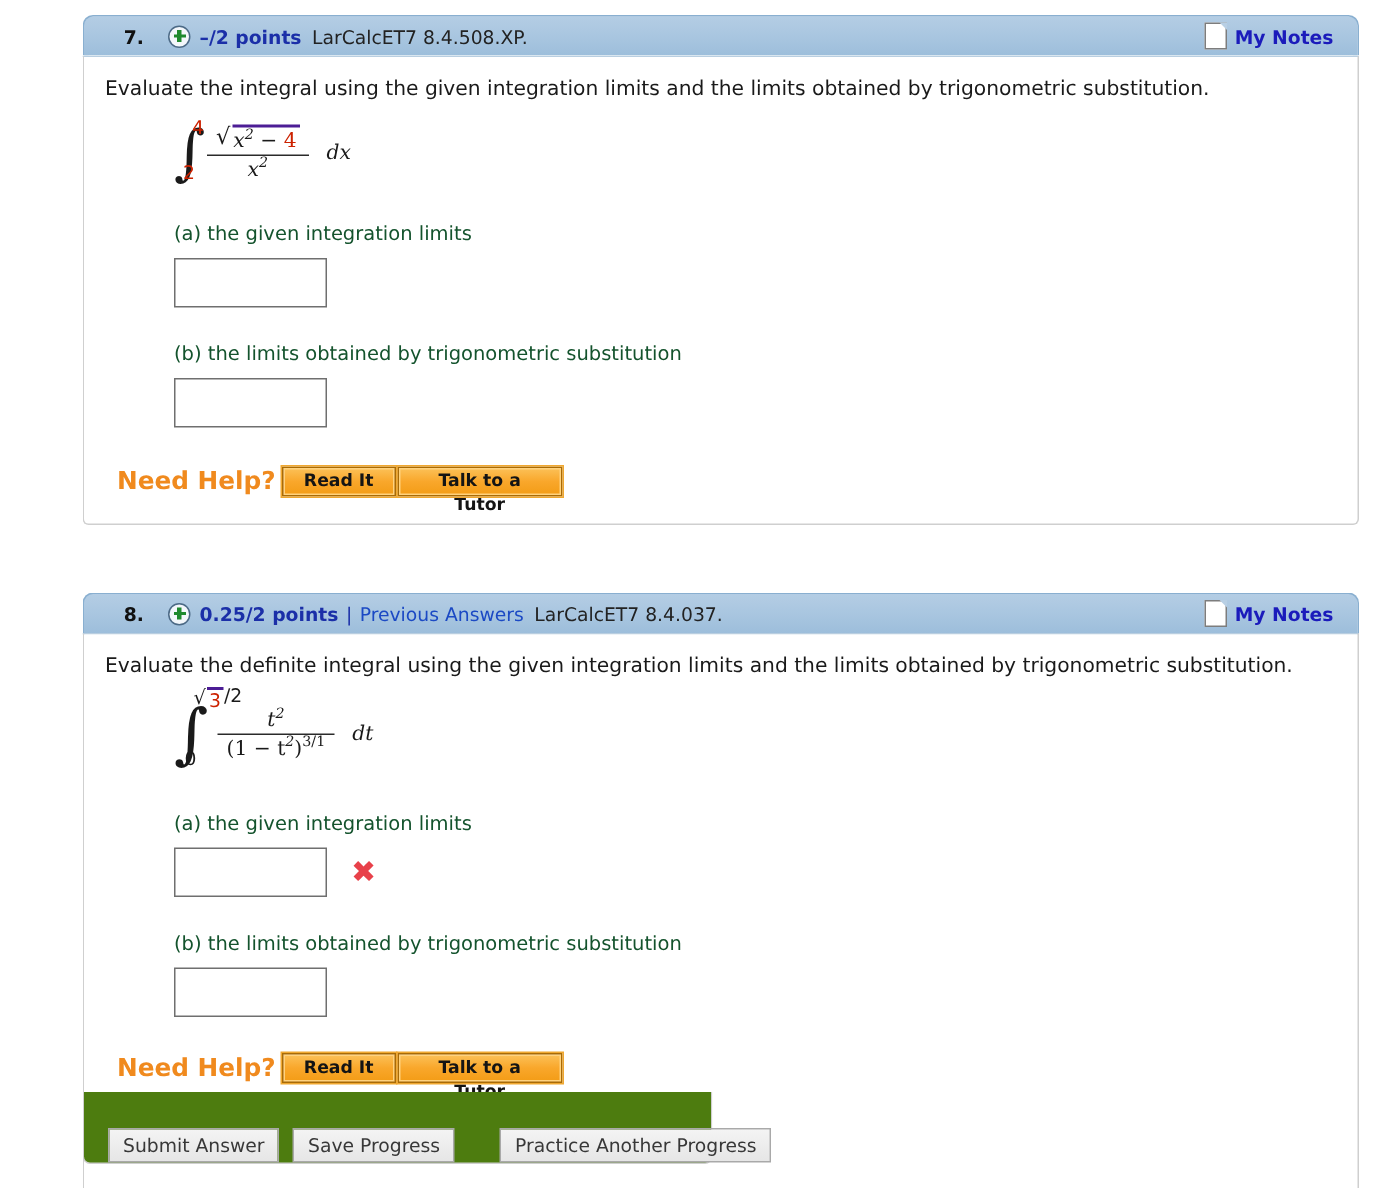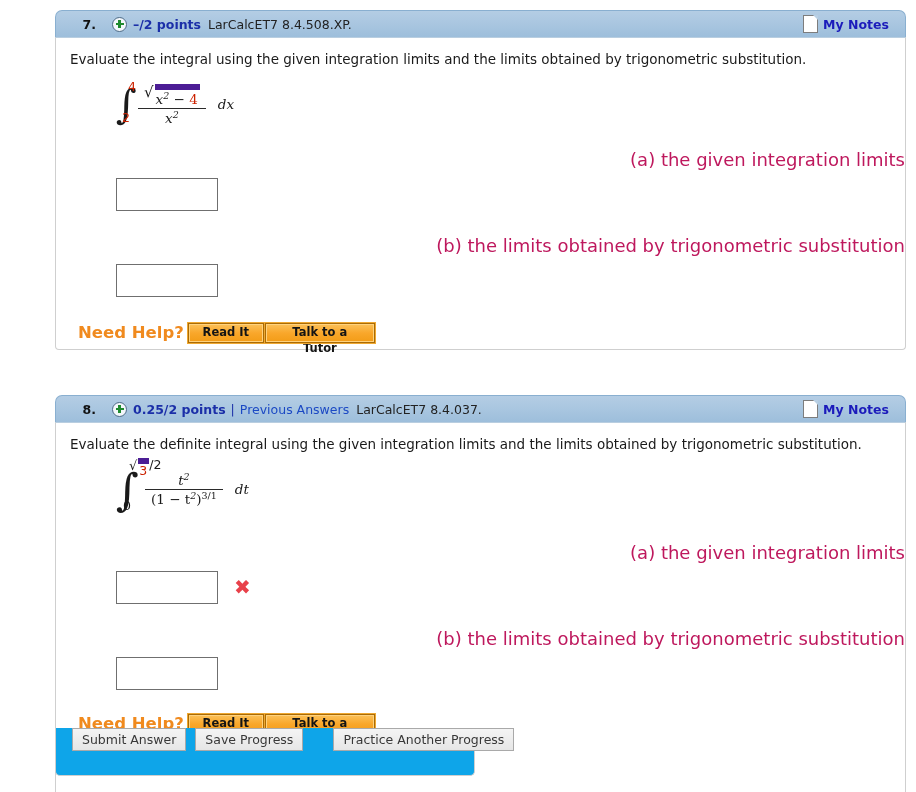--- a/index.html
+++ b/index.html
@@ -195,31 +195,30 @@
     display: inline-flex;
     align-items: stretch;
   }
   .radical > .rsign {
     font-size: 15px;
     line-height: 1;
     padding-right: 1px;
     transform: translateY(1px);
   }
   .radical > .rbody {
-    border-top: 6px solid #4c1d95;
+    border-top: 2px solid #4c1d95;
     padding: 1px 2px 0 1px;
   }
   .dx { font-style: italic; margin-left: 7px; font-size: 13.5px; }
 
   
   .part-label {
-    font-size: 18px;
-    color: #be185d;
+    font-size: 13px;
+    color: #14532d;
     padding-left: 60px;
-    text-align: right;
   }
   .answer-row {
     display: flex;
     align-items: center;
     padding-left: 60px;
     gap: 16px;
   }
   .answer-box {
     width: 102px;
     height: 33px;
@@ -270,25 +269,25 @@
   
   .submit-bar {
     position: absolute;
     left: 55px;
     top: 728px;
     width: 420px;
     height: 48px;
     box-sizing: border-box;
     border: 1px solid #cfcfcf;
     border-top: none;
-    background: #0ea5e9;
+    background: #4d7c0f;
     border-bottom-left-radius: 5px;
     border-bottom-right-radius: 5px;
     display: flex;
-    align-items: flex-start;
+    align-items: flex-end;
     padding-left: 16px;
     gap: 9px;
     z-index: 3;
   }
   .gray-btn {
     box-sizing: border-box;
     height: 23px;
     line-height: 21px;
     padding: 0 9px;
     background: linear-gradient(to bottom, #f4f4f4 0%, #e6e6e6 100%);

